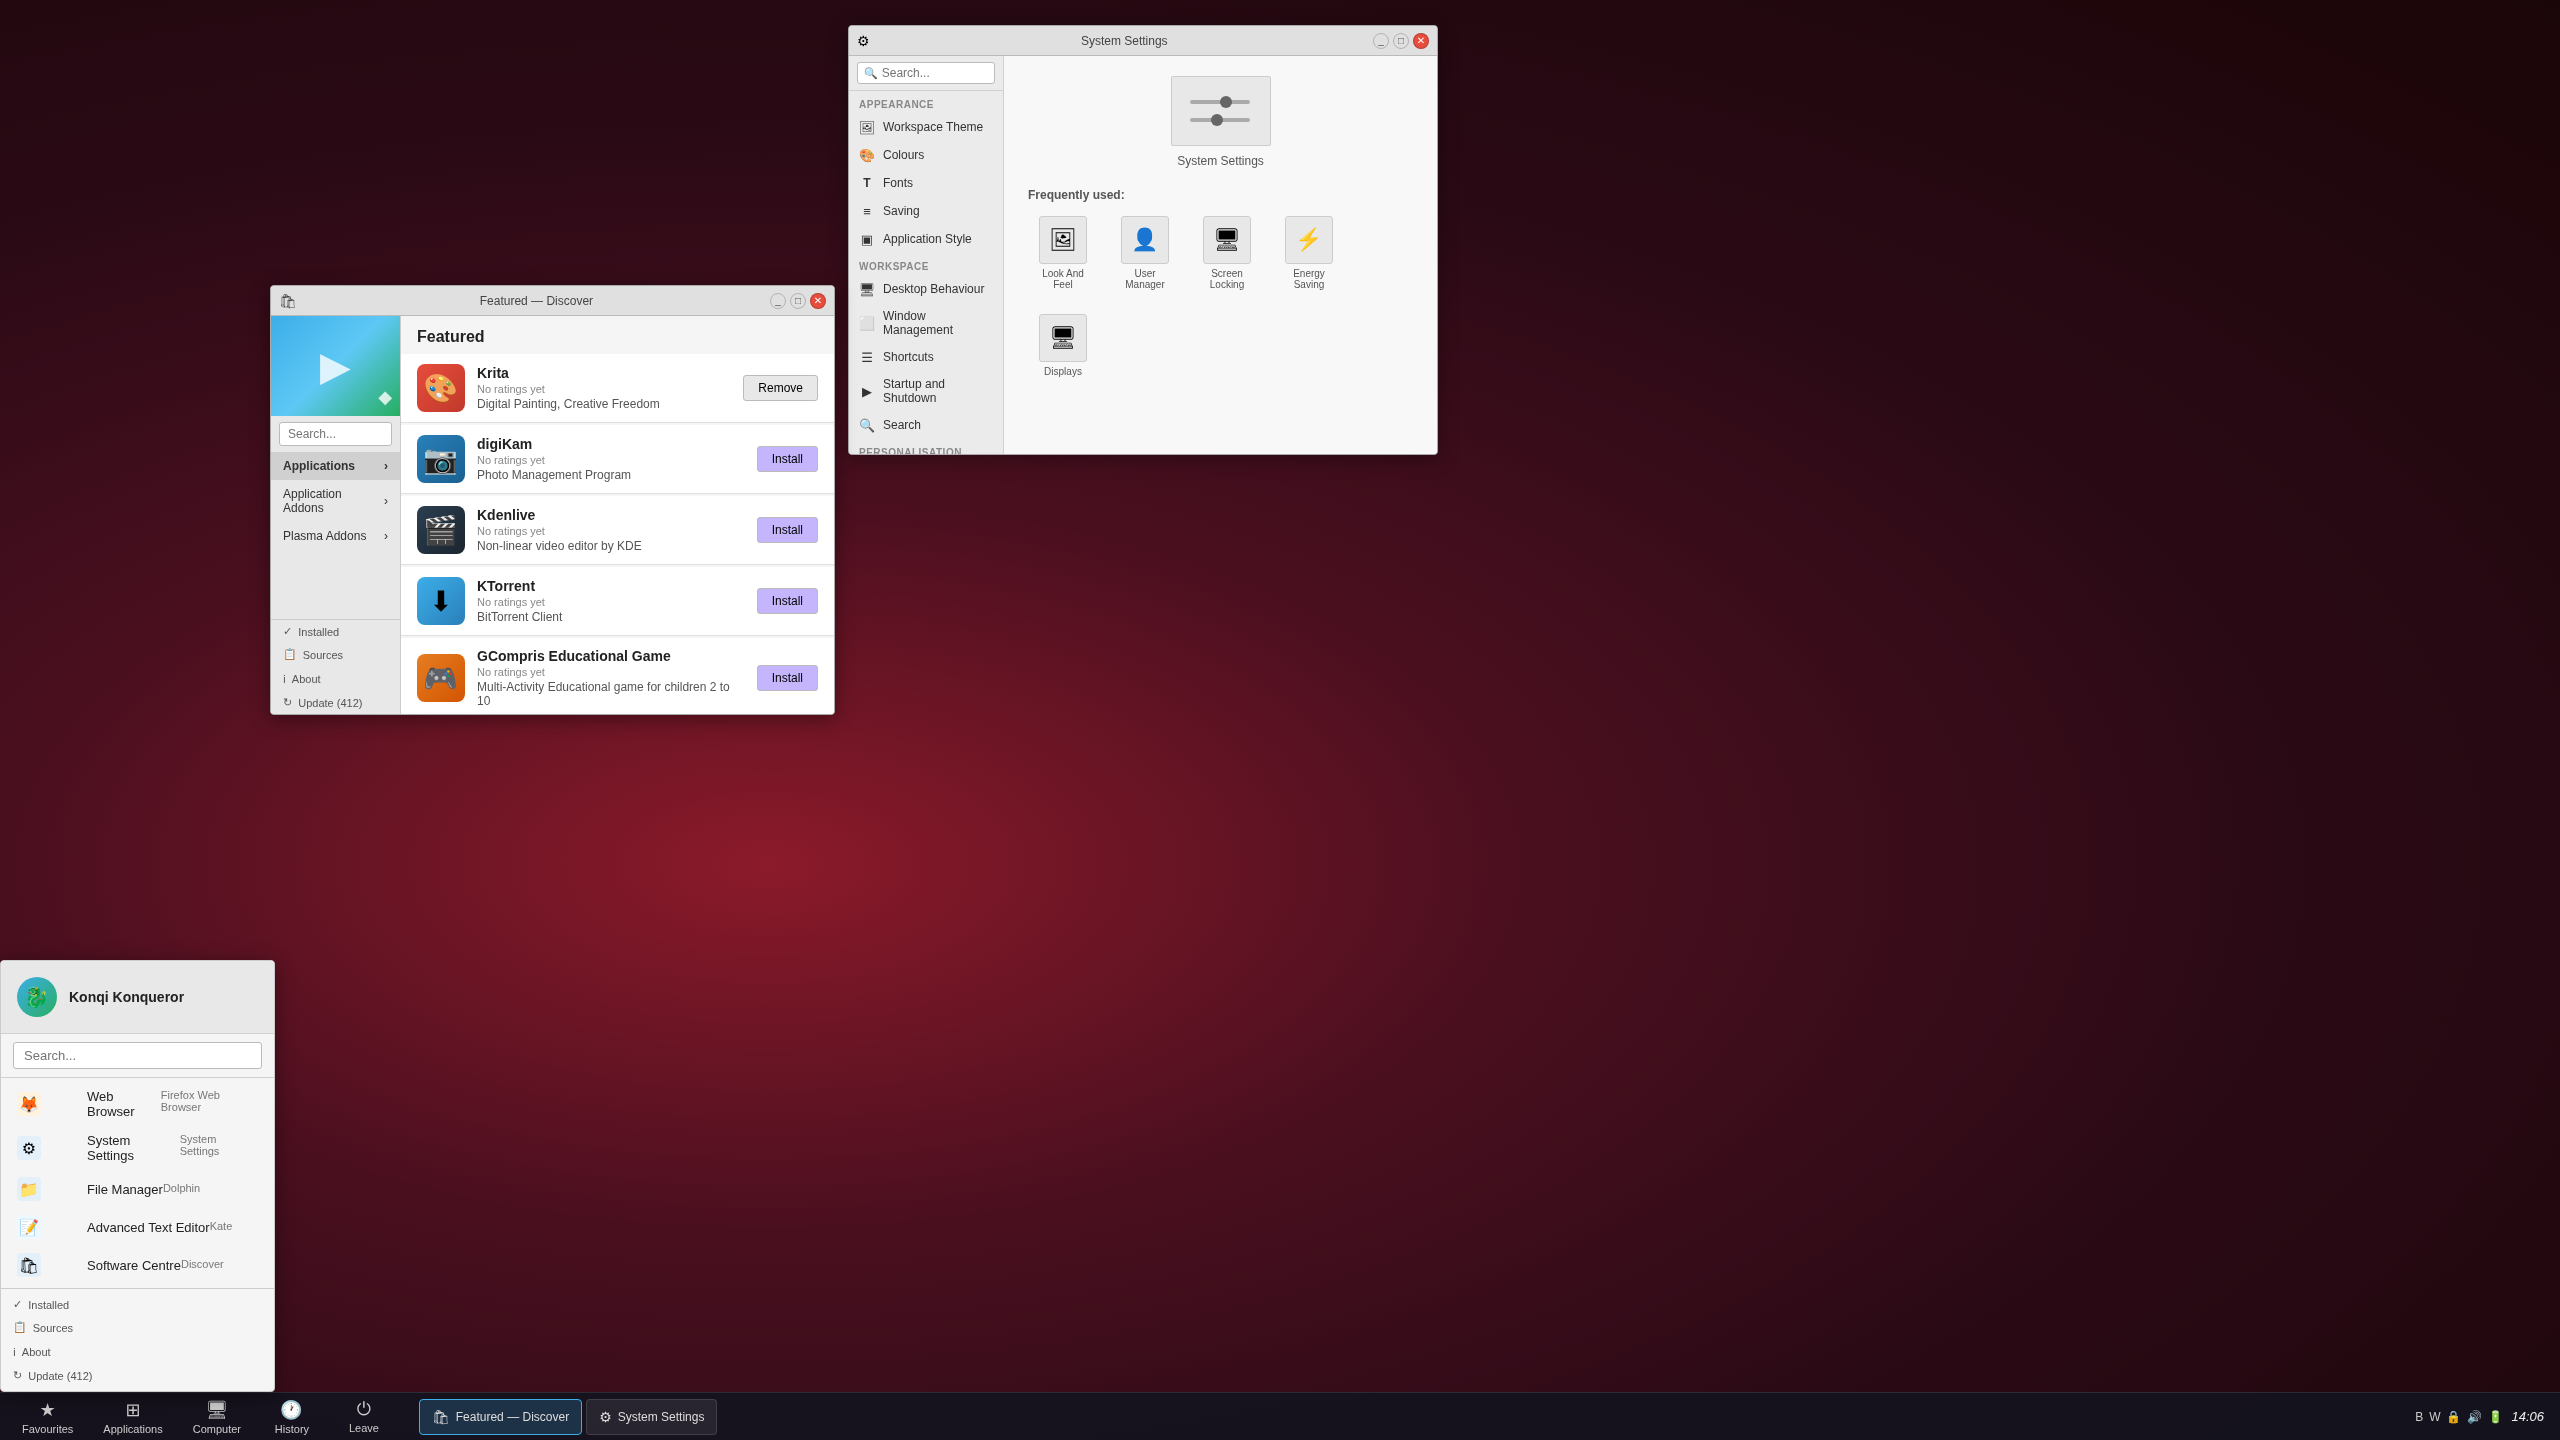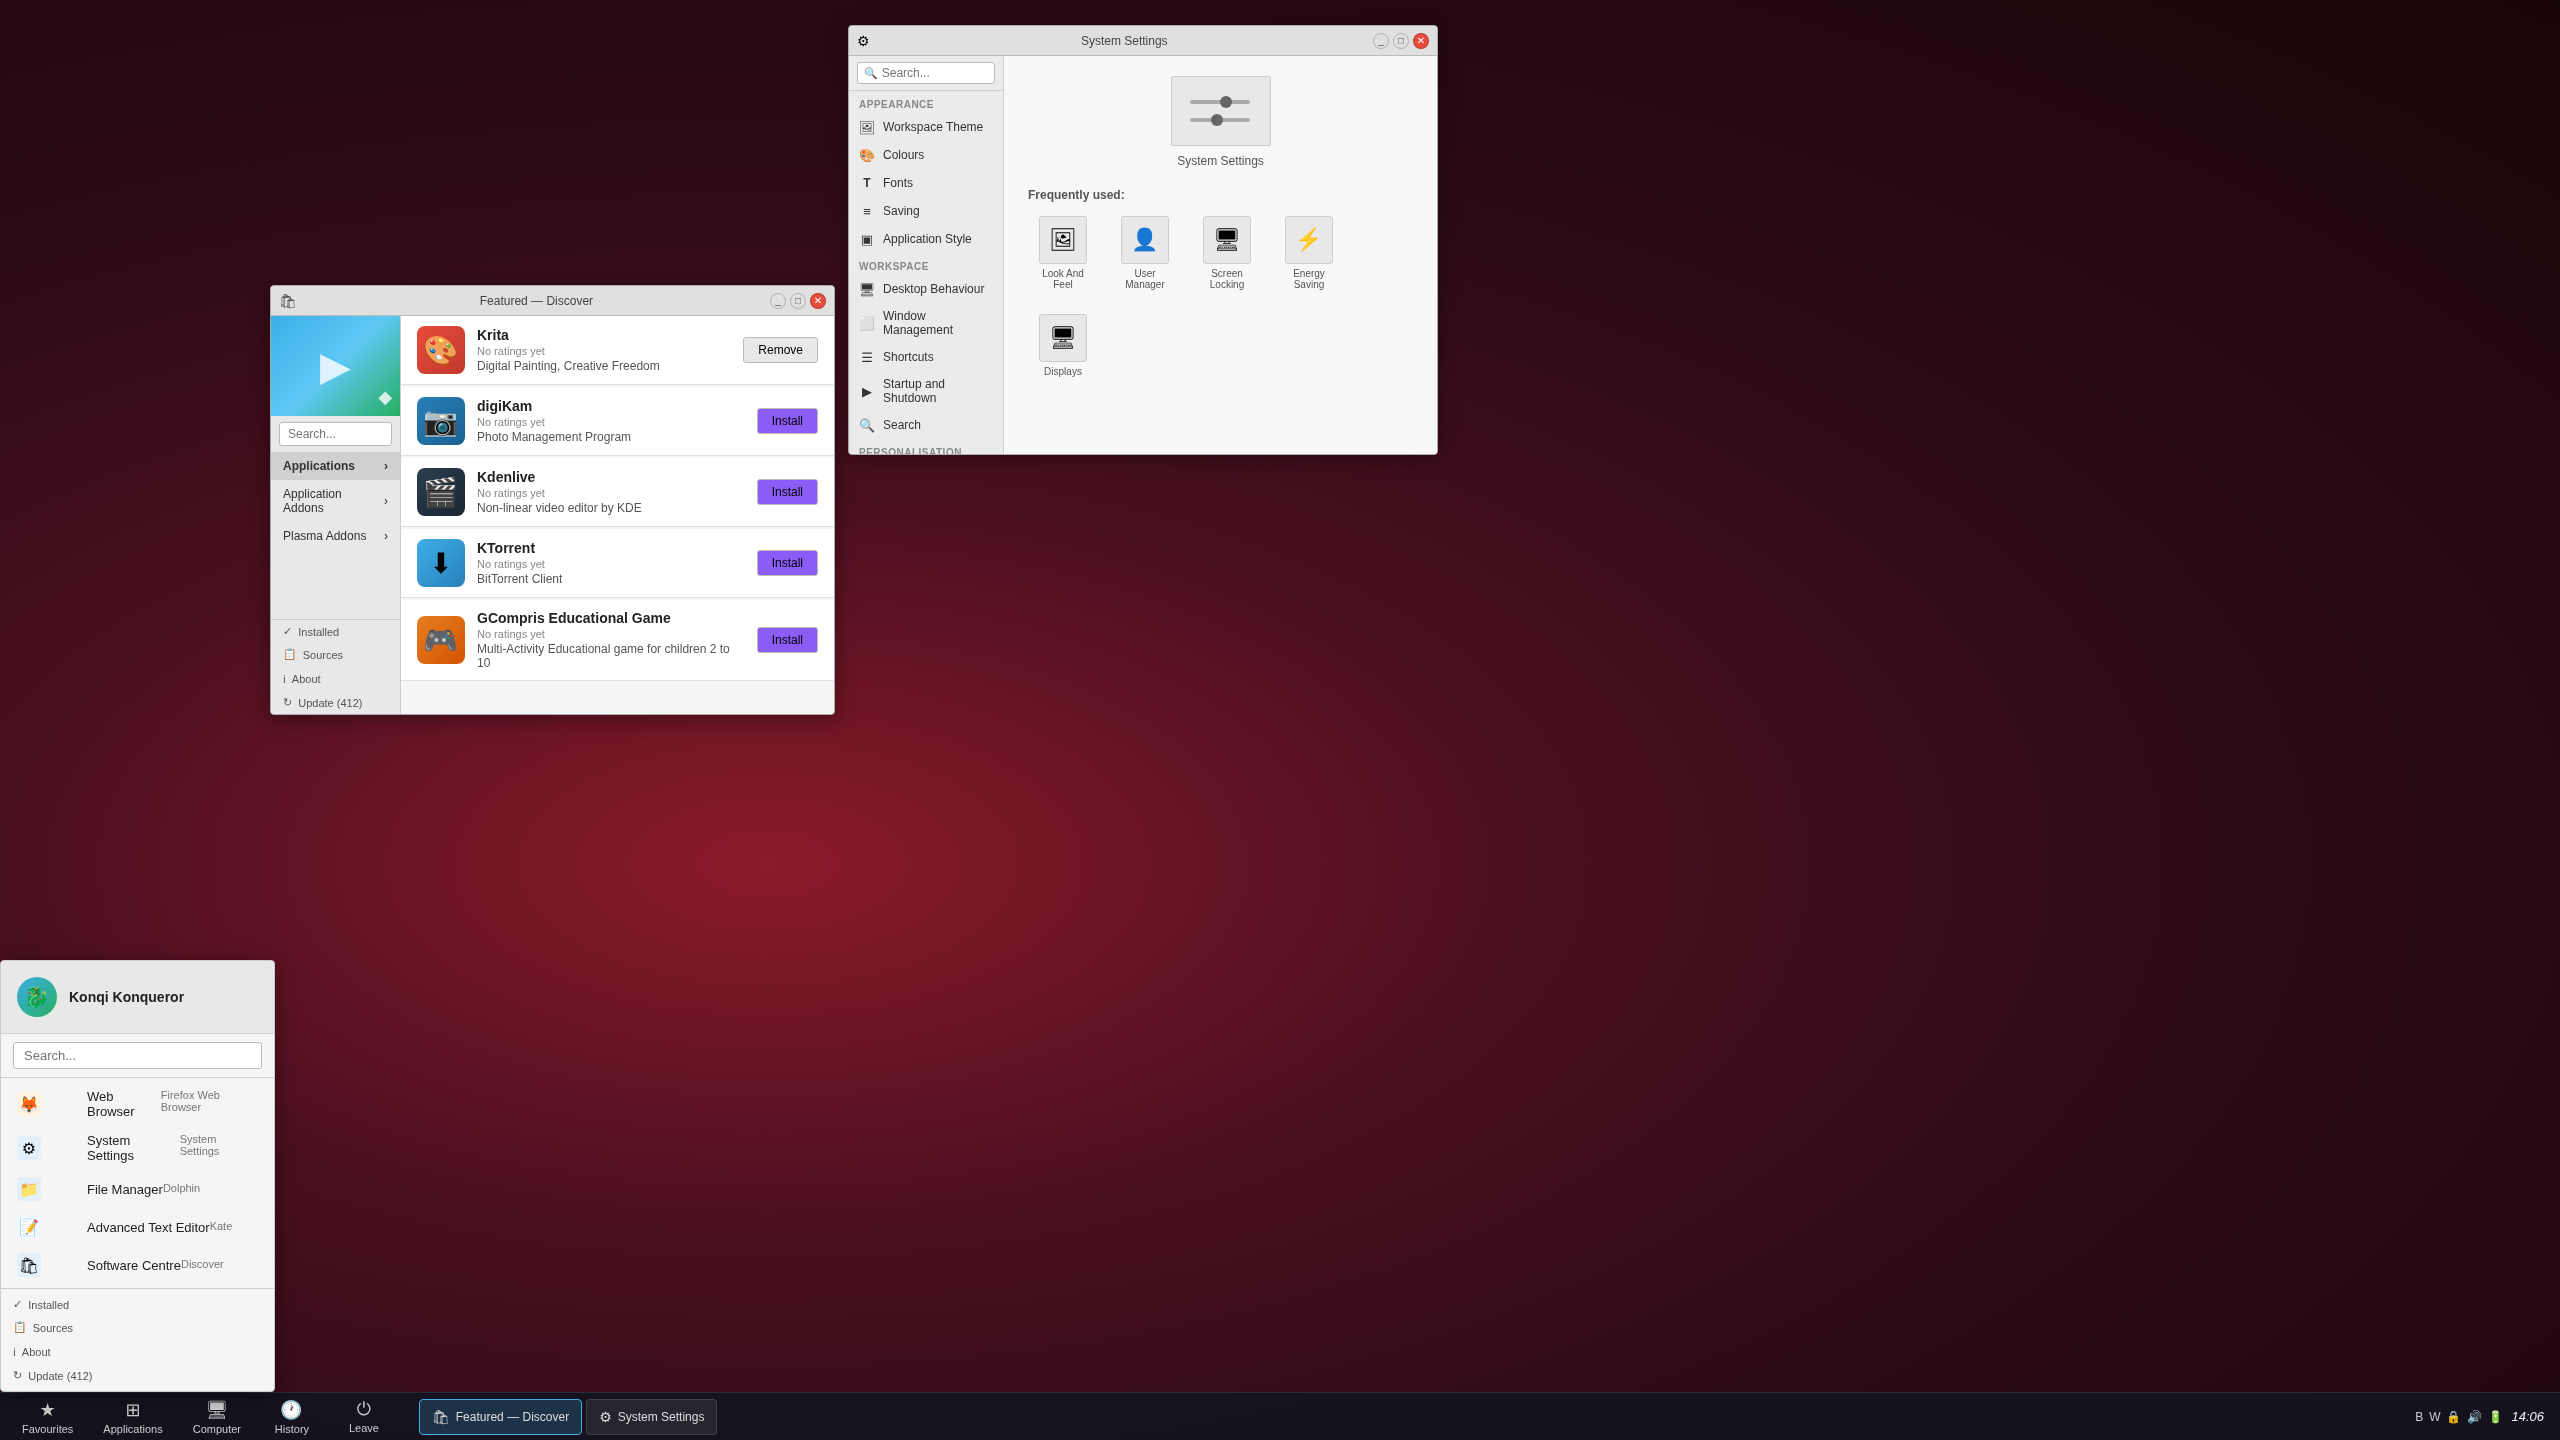--- a/index.html
+++ b/index.html
@@ -351,21 +351,21 @@
       margin: 2px 0;
     }
 
     .discover-app-desc {
       font-size: 12px;
       color: #555;
     }
 
     .discover-install-btn {
       padding: 5px 14px;
-      background: #8b5cf6;
+      background: #c4b5fd;
       border: 1px solid #bbb;
       border-radius: 3px;
       font-size: 12px;
       cursor: pointer;
       white-space: nowrap;
     }
     .discover-install-btn.remove { background: #e8e8e8; }
 
     
     .sysset-window {
@@ -678,20 +678,21 @@
           <span>ℹ</span>
           <span>About</span>
         </div>
         <div class="discover-nav-item-small">
           <span>↻</span>
           <span>Update (412)</span>
         </div>
       </div>
     </div>
     <div class="discover-main">
+      <div class="discover-featured-title">Featured</div>
 
       <div class="discover-app-card">
         <div class="discover-app-icon" style="background:linear-gradient(135deg,#e74c3c,#c0392b);">🎨</div>
         <div class="discover-app-info">
           <div class="discover-app-name">Krita</div>
           <div class="discover-app-rating">No ratings yet</div>
           <div class="discover-app-desc">Digital Painting, Creative Freedom</div>
         </div>
         <button class="discover-install-btn remove">Remove</button>
       </div>

